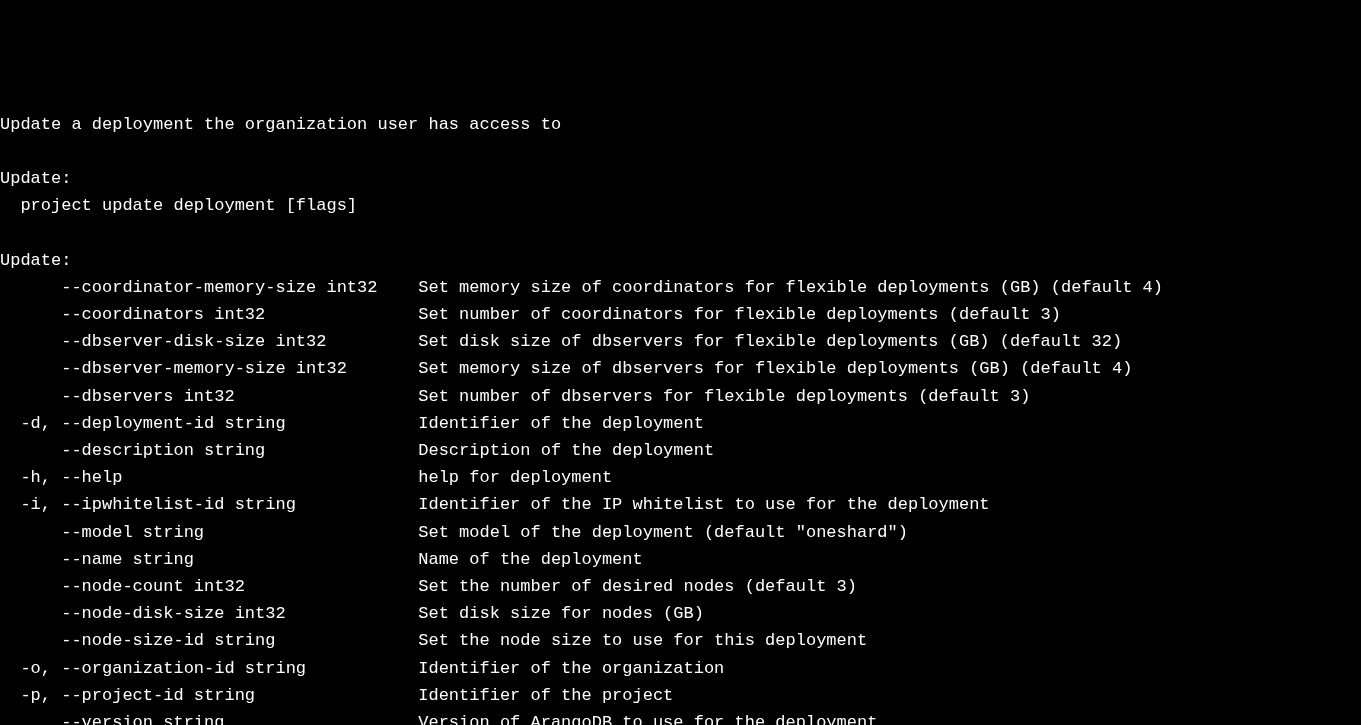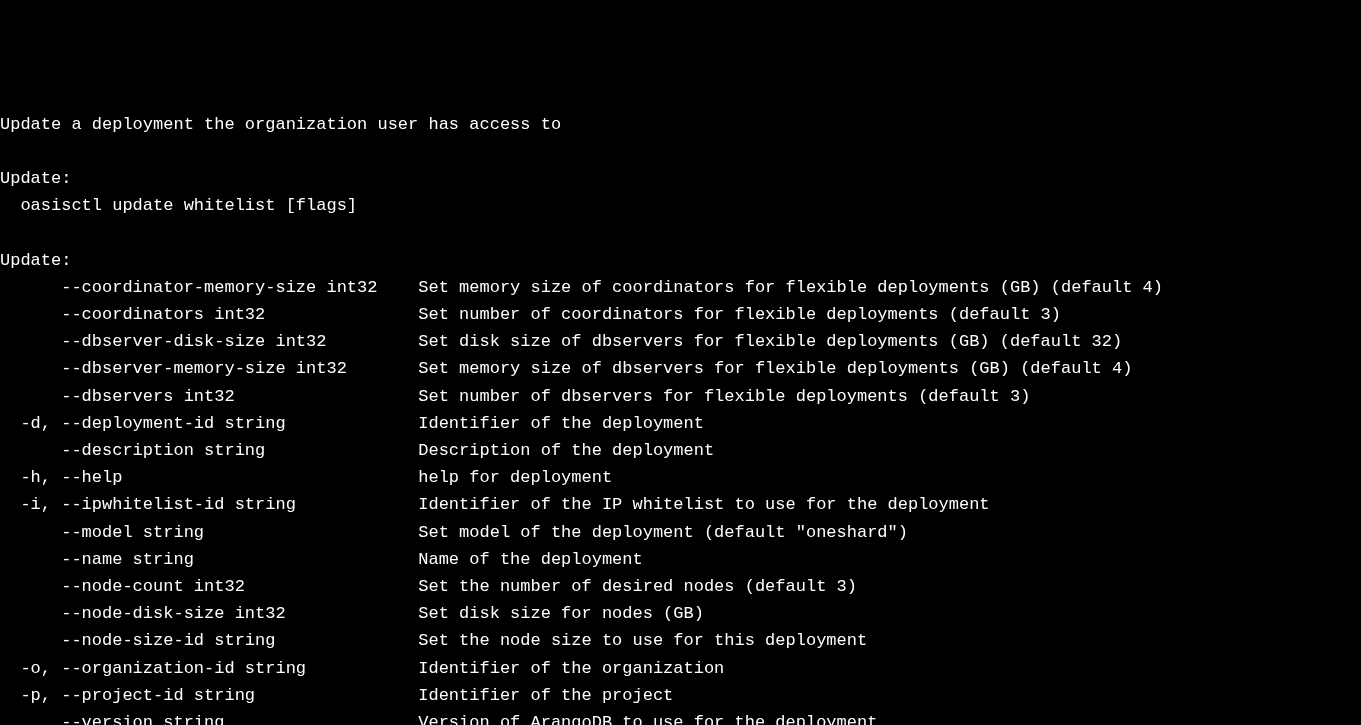--- a/index.html
+++ b/index.html
@@ -18,21 +18,21 @@
     }
   </style>
 </head>
 <body>
 
 
 
 <div class="terminal-output"><span>Update a deployment the organization user has access to</span>
 
 <span>Update:</span>
-<span>  oasisctl update whitelist [flags]</span>
+<span>  project update deployment [flags]</span>
 
 <span>Update:</span>
 <span id="flags-list">      --coordinator-memory-size int32    Set memory size of coordinators for flexible deployments (GB) (default 4)
       --coordinators int32               Set number of coordinators for flexible deployments (default 3)
       --dbserver-disk-size int32         Set disk size of dbservers for flexible deployments (GB) (default 32)
       --dbserver-memory-size int32       Set memory size of dbservers for flexible deployments (GB) (default 4)
       --dbservers int32                  Set number of dbservers for flexible deployments (default 3)
   -d, --deployment-id string             Identifier of the deployment
       --description string               Description of the deployment
   -h, --help                             help for deployment

